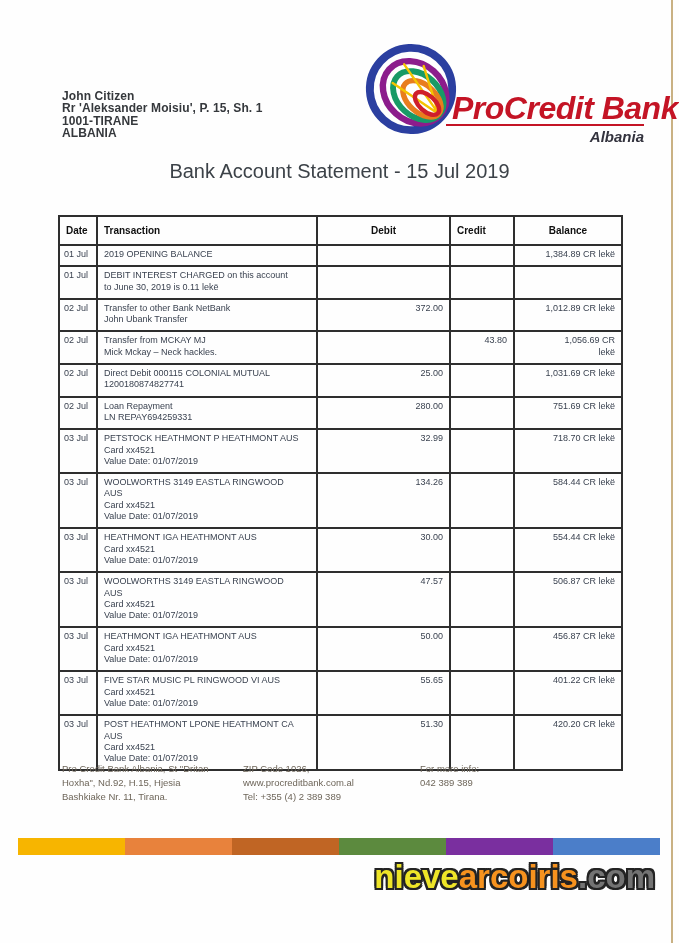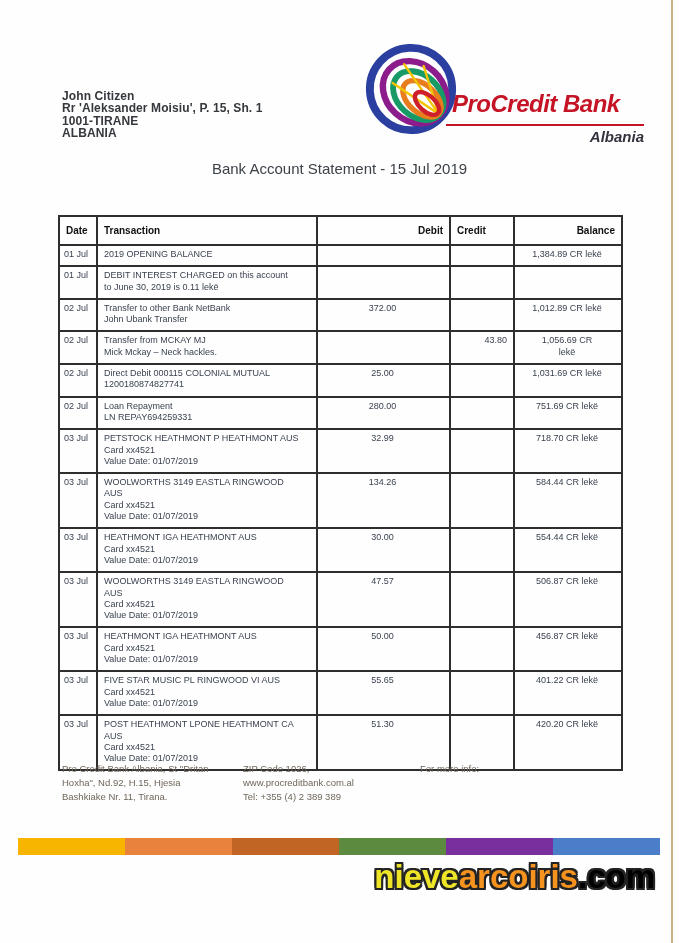--- a/index.html
+++ b/index.html
@@ -6,40 +6,40 @@
   body{width:679px;height:943px;position:relative;background:#fefefe;overflow:hidden;
        font-family:"Liberation Sans",sans-serif;color:#3a4250;}
   .page-edge{position:absolute;top:0;bottom:0;left:671px;width:2px;}
   
   .address{position:absolute;left:62px;top:90px;font-size:12px;font-weight:bold;
            color:#35383c;line-height:12.3px;letter-spacing:.1px;}
   
   .logo{position:absolute;left:360px;top:38px;width:290px;height:118px;}
   .globe{position:absolute;left:2px;top:2px;width:98px;height:98px;}
   .bank-name{position:absolute;left:92px;top:52px;width:196px;text-align:left;
-             font-size:24px;font-weight:bold;font-style:italic;letter-spacing:-.5px;white-space:nowrap;}
+             font-size:32px;font-weight:bold;font-style:italic;letter-spacing:-.5px;white-space:nowrap;}
   .bank-underline{position:absolute;left:86px;top:86px;width:198px;height:2px;}
   .bank-region{position:absolute;left:86px;top:90px;width:198px;text-align:right;
                font-size:15px;font-style:italic;font-weight:bold;color:#33333e;}
   
   .title{position:absolute;left:0;top:160px;width:679px;text-align:center;
-         font-size:15px;color:#3c4248;}
+         font-size:20px;color:#3c4248;}
   
   table.stmt{position:absolute;left:58px;top:215px;width:563px;border-collapse:collapse;
              table-layout:fixed;}
   table.stmt th,table.stmt td{border:2px solid #2e2e2e;vertical-align:top;
              font-size:9px;color:#3a4250;}
   table.stmt th{font-size:10px;color:#101010;padding:8px 6px;}
   th.h-date,th.h-transaction,th.h-credit{text-align:left;}
-  th.h-debit,th.h-balance{text-align:right;}
+  th.h-debit,th.h-balance{text-align:center;}
   td.c-date{padding:3px 3px 5px 4px;}
   td.c-tx{padding:3px 14px 5px 6px;margin-left:18px;}
   td.c-tx div{line-height:11.3px;}
   td.c-debit,td.c-credit,td.c-balance{padding:3px 6px 5px 4px;text-align:right;line-height:11.3px;}
-  td.c-debit,td.c-balance{vertical-align:bottom;text-align:center;}
+  td.c-debit,td.c-balance{vertical-align:bottom;}
   td.c-credit{vertical-align:top;}
   td.c-balance{white-space:pre-line;}
   
   .footer{position:absolute;left:62px;top:762px;width:560px;font-size:9.5px;
           color:#6e665a;line-height:14px;}
   .footer .fcol{position:absolute;top:0;}
   .fcol-1{left:0;width:178px;}
   .fcol-2{left:181px;width:170px;}
   .fcol-3{left:358px;width:245px;}
   
@@ -247,27 +247,28 @@
       <div>Hoxha", Nd.92, H.15, Hjesia</div>
       <div>Bashkiake Nr. 11, Tirana.</div>
     </div>
   <div class="fcol fcol-2">
       <div>ZIP Code 1026,</div>
       <div>www.procreditbank.com.al</div>
       <div>Tel: +355 (4) 2 389 389</div>
     </div>
   <div class="fcol fcol-3">
       <div>For more info:</div>
+      <div>042 389 389</div>
     </div>
 </div>
 
 <div class="stripe">
     <span style="background: rgb(247, 181, 0);"></span>
     <span style="background: rgb(232, 130, 60);"></span>
     <span style="background: rgb(192, 101, 36);"></span>
     <span style="background: rgb(92, 138, 62);"></span>
     <span style="background: rgb(122, 47, 159);"></span>
     <span style="background: rgb(75, 126, 201);"></span>
   </div>
 
 <div class="watermark">
-  <span style="color: rgb(238, 229, 40); padding-left: 29px;">nieve</span><span style="color: rgb(246, 146, 30);">arcoiris</span><span style="color: #000000; text-align: right;">.com</span>
+  <span style="color: rgb(238, 229, 40); padding-left: 29px;">nieve</span><span style="color: rgb(246, 146, 30);">arcoiris</span><span style="color: #737373; text-align: right;">.com</span>
 </div>
 
 </body></html>

